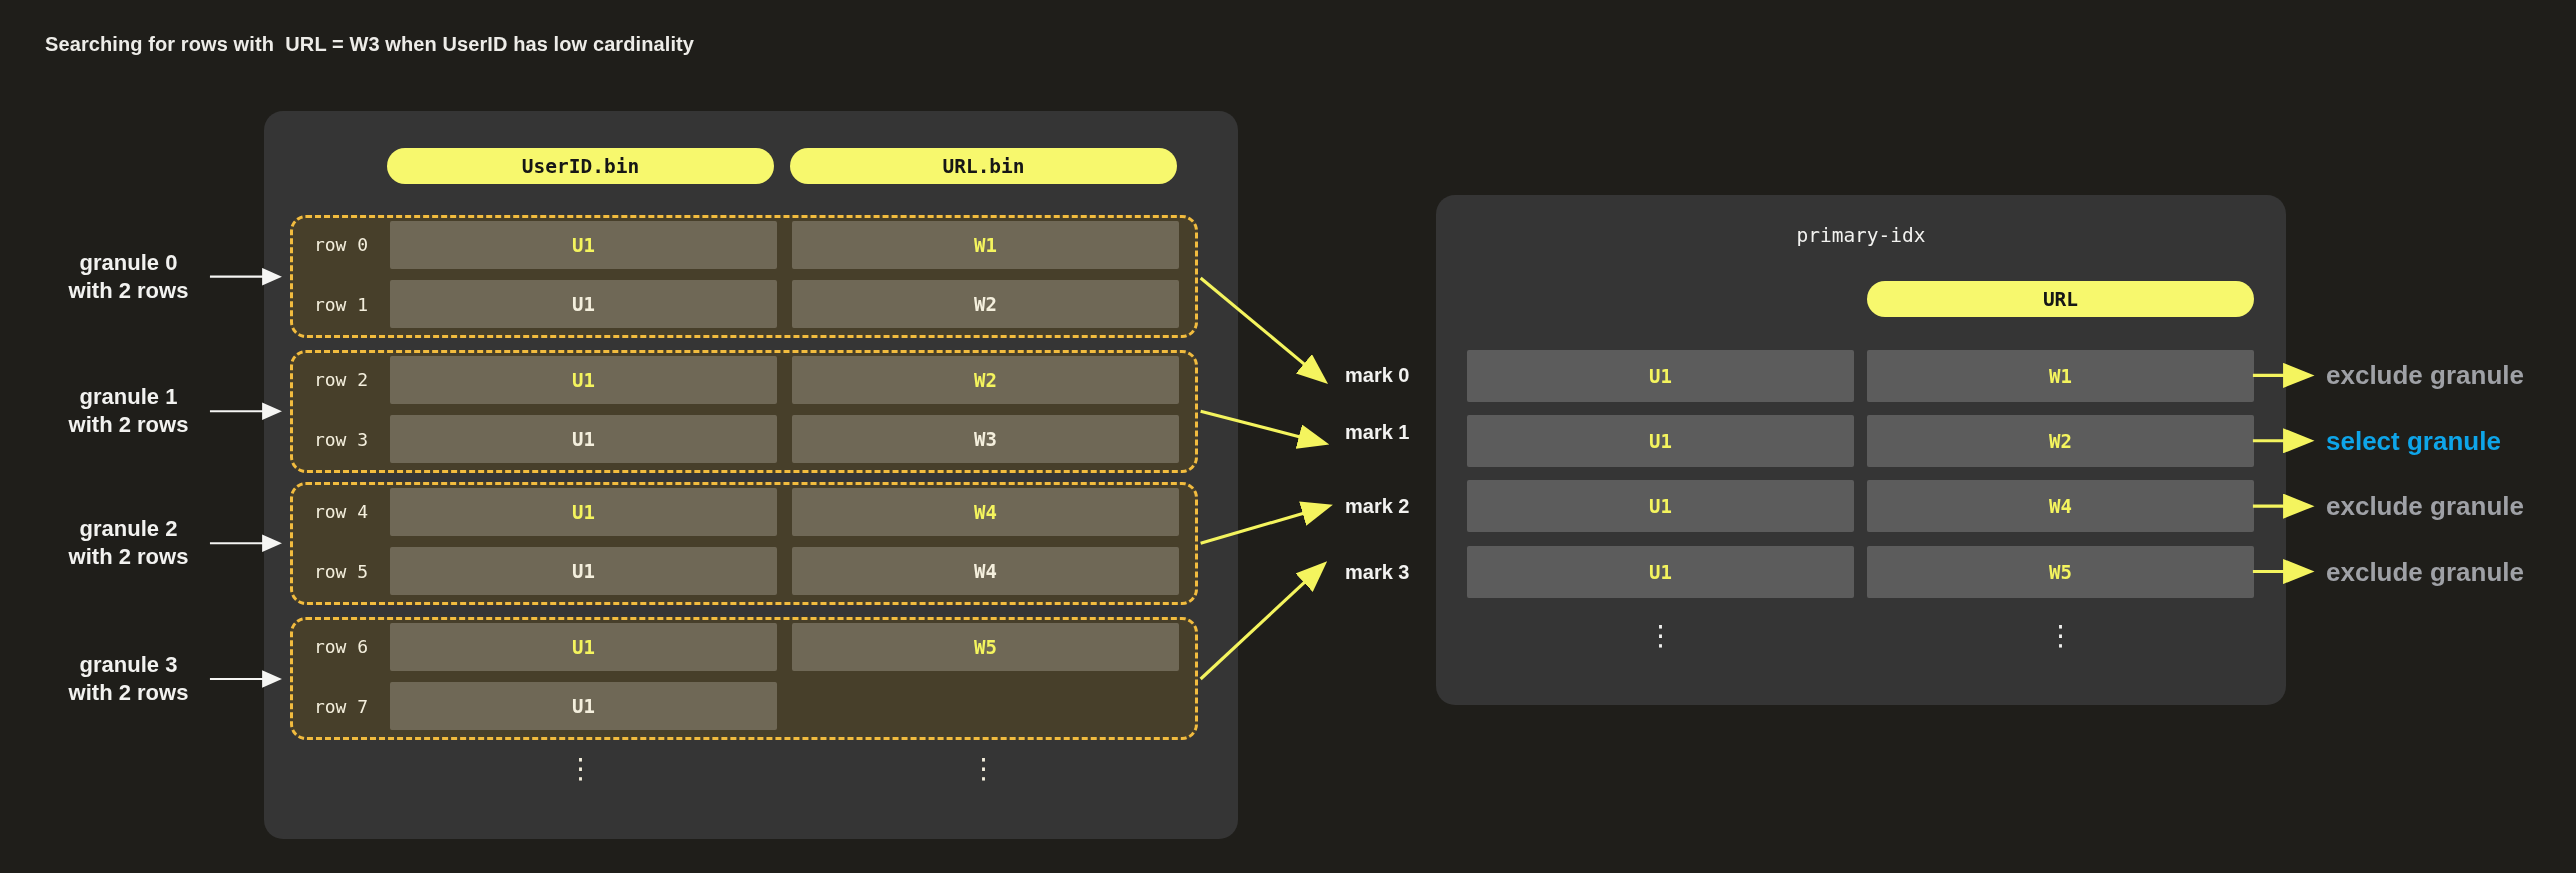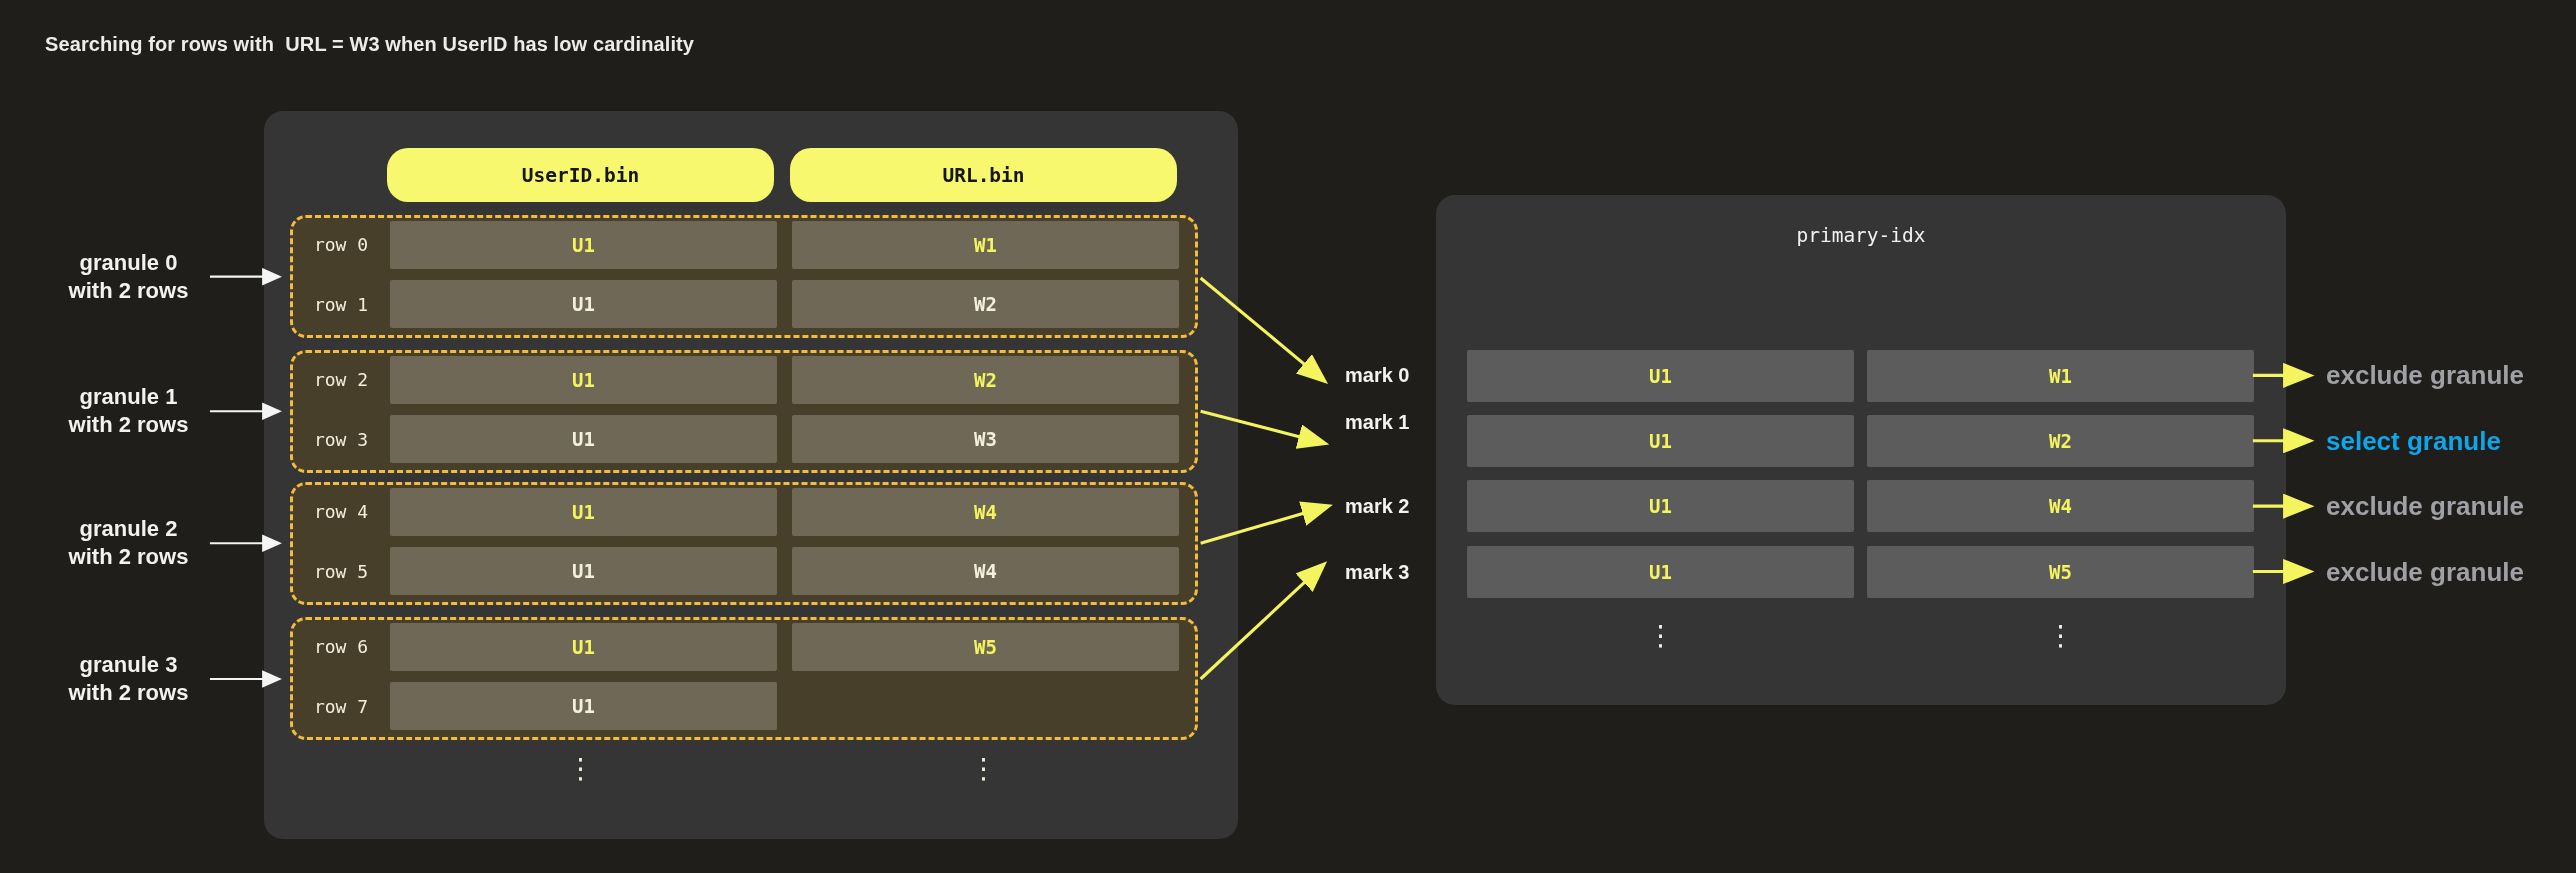--- a/index.html
+++ b/index.html
@@ -17,21 +17,21 @@
   .mono{font-family:"DejaVu Sans Mono", monospace;}
   .stage{position:absolute;inset:0;}
   .page-title{
     position:absolute;left:45px;top:33px;font-size:20px;font-weight:bold;
     color:#edece8;white-space:pre;letter-spacing:0.1px;
   }
   .panel{position:absolute;background:var(--panel-bg);border-radius:19px;}
   .left-panel{left:264px;top:111px;width:974px;height:728px;}
   .right-panel{left:1436px;top:195px;width:850px;height:510px;}
   .pill{
-    position:absolute;height:54px;width:387px;background:var(--pill-yellow);
+    position:absolute;height:36px;width:387px;background:var(--pill-yellow);
     border-radius:21px;display:flex;align-items:center;justify-content:center;
     font-family:"DejaVu Sans Mono", monospace;font-size:19.5px;font-weight:600;color:var(--black-text);
   }
   .granule{
     position:absolute;left:290px;width:908px;height:123px;
     background:var(--granule-bg);border:3.8px dashed var(--dash-amber);border-radius:16px;
   }
   .g-row-label{
     position:absolute;left:2.5px;width:91px;height:48px;
     display:flex;align-items:center;justify-content:center;
@@ -134,26 +134,27 @@
     <div class="g-row-label" style="top:62px">row 7</div>
     <div class="cell col1 row-a hl">U1</div>
     <div class="cell col2 row-a hl">W5</div>
     <div class="cell col1 row-b">U1</div>
   </div>
 
   <div class="ellipsis" style="left:387px;top:752px">⋮</div>
   <div class="ellipsis" style="left:790px;top:752px">⋮</div>
 
   <div class="mark-label" style="top:361px">mark 0</div>
-  <div class="mark-label" style="top:408px">mark 1</div>
+  <div class="mark-label" style="top:418px">mark 1</div>
   <div class="mark-label" style="top:492px">mark 2</div>
   <div class="mark-label" style="top:558px">mark 3</div>
 
   <div class="panel right-panel"></div>
   <div class="rp-title mono">primary-idx</div>
+  <div class="pill mono" style="left:1867px;top:281px">URL</div>
 
   <div class="rcell" style="left:1467px;top:350px">U1</div>
   <div class="rcell" style="left:1867px;top:350px">W1</div>
   <div class="rcell" style="left:1467px;top:415px">U1</div>
   <div class="rcell" style="left:1867px;top:415px">W2</div>
   <div class="rcell" style="left:1467px;top:480px">U1</div>
   <div class="rcell" style="left:1867px;top:480px">W4</div>
   <div class="rcell" style="left:1467px;top:546px">U1</div>
   <div class="rcell" style="left:1867px;top:546px">W5</div>
 

